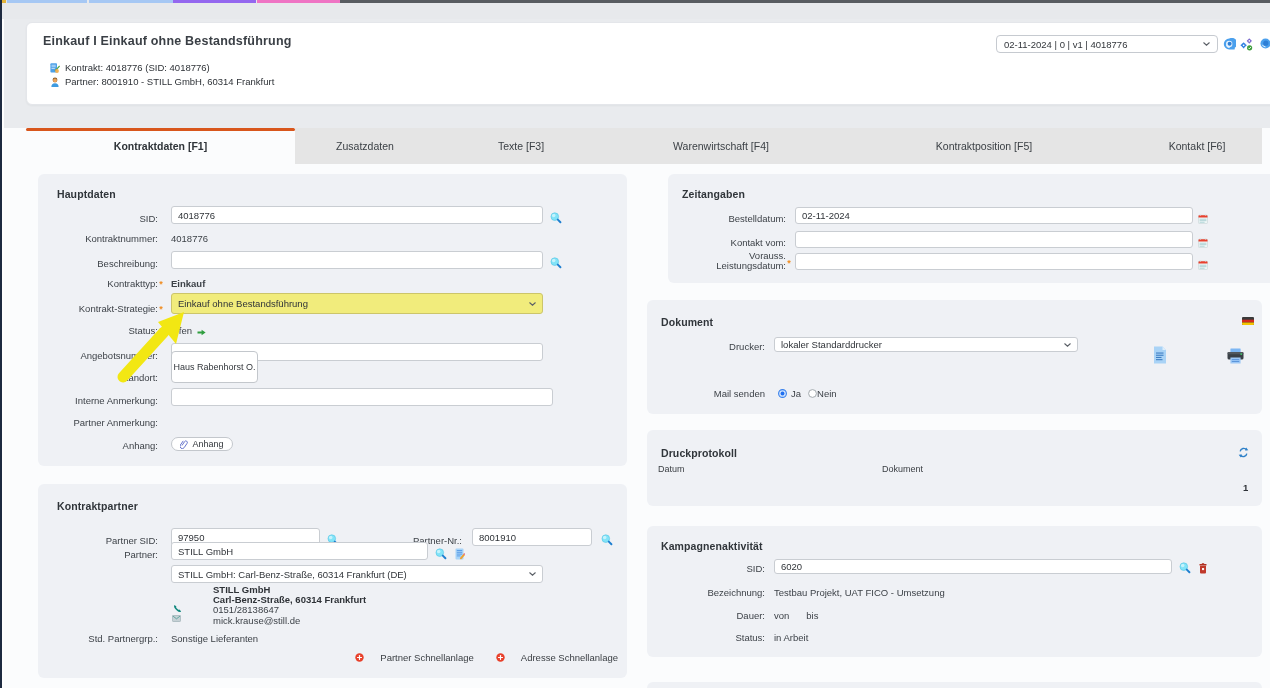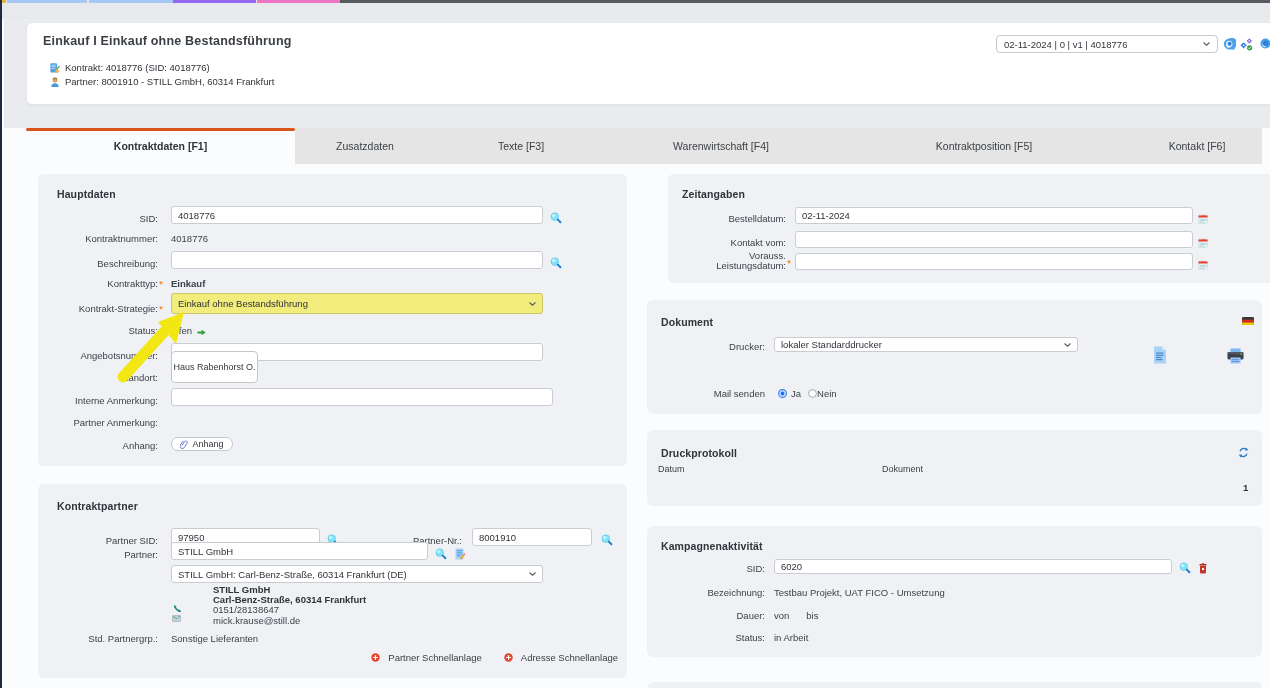--- a/index.html
+++ b/index.html
@@ -32,21 +32,21 @@
 .req{width:6px;text-align:center;color:#f08c1e;font-weight:bold;font-size:9px;line-height:9px}
 .sp7{width:7px;flex:none}
 .sp3{width:3px;flex:none}
 .inp{height:18px;background:#fff;border:1px solid #c9cdd2;border-radius:3px;display:flex;align-items:center;padding:0 6px;font-size:9.5px;color:#2f3338;font-family:"Liberation Sans",sans-serif}
 input.inp{outline:none}
 .sel{height:18px;background:#fff;border:1px solid #c9cdd2;border-radius:3px;display:flex;align-items:center;justify-content:space-between;padding:0 6px;font-size:9.5px;color:#2f3338}
 .btn{background:#fff;border:1px solid #c3c7cc;border-radius:4px;display:flex;align-items:center;justify-content:center;font-size:9px;color:#33373c;white-space:nowrap}
 .bold{font-weight:bold}
 .icon-ml{margin-left:7px;flex:none}
 #annotation-arrow{position:absolute;left:0;top:0;z-index:50;pointer-events:none}
-.schnell{display:flex;align-items:center;gap:8px;font-size:9.5px;color:#3c4045}
+.schnell{display:flex;align-items:center;gap:16px;font-size:9.5px;color:#3c4045}
 .radio-lab{font-size:9.5px;color:#3d4248}
 </style>
 </head>
 <body>
 
 <div id="browser-band">
   <div class="tabstrip" style="left:0;width:6px;background:#e3b53c"></div>
   <div class="tabstrip" style="left:7px;width:80px;background:#a6c8f4"></div>
   <div class="tabstrip" style="left:89px;width:84px;background:#a6c8f4"></div>
   <div class="tabstrip" style="left:173px;width:83px;background:#9468ef"></div>

